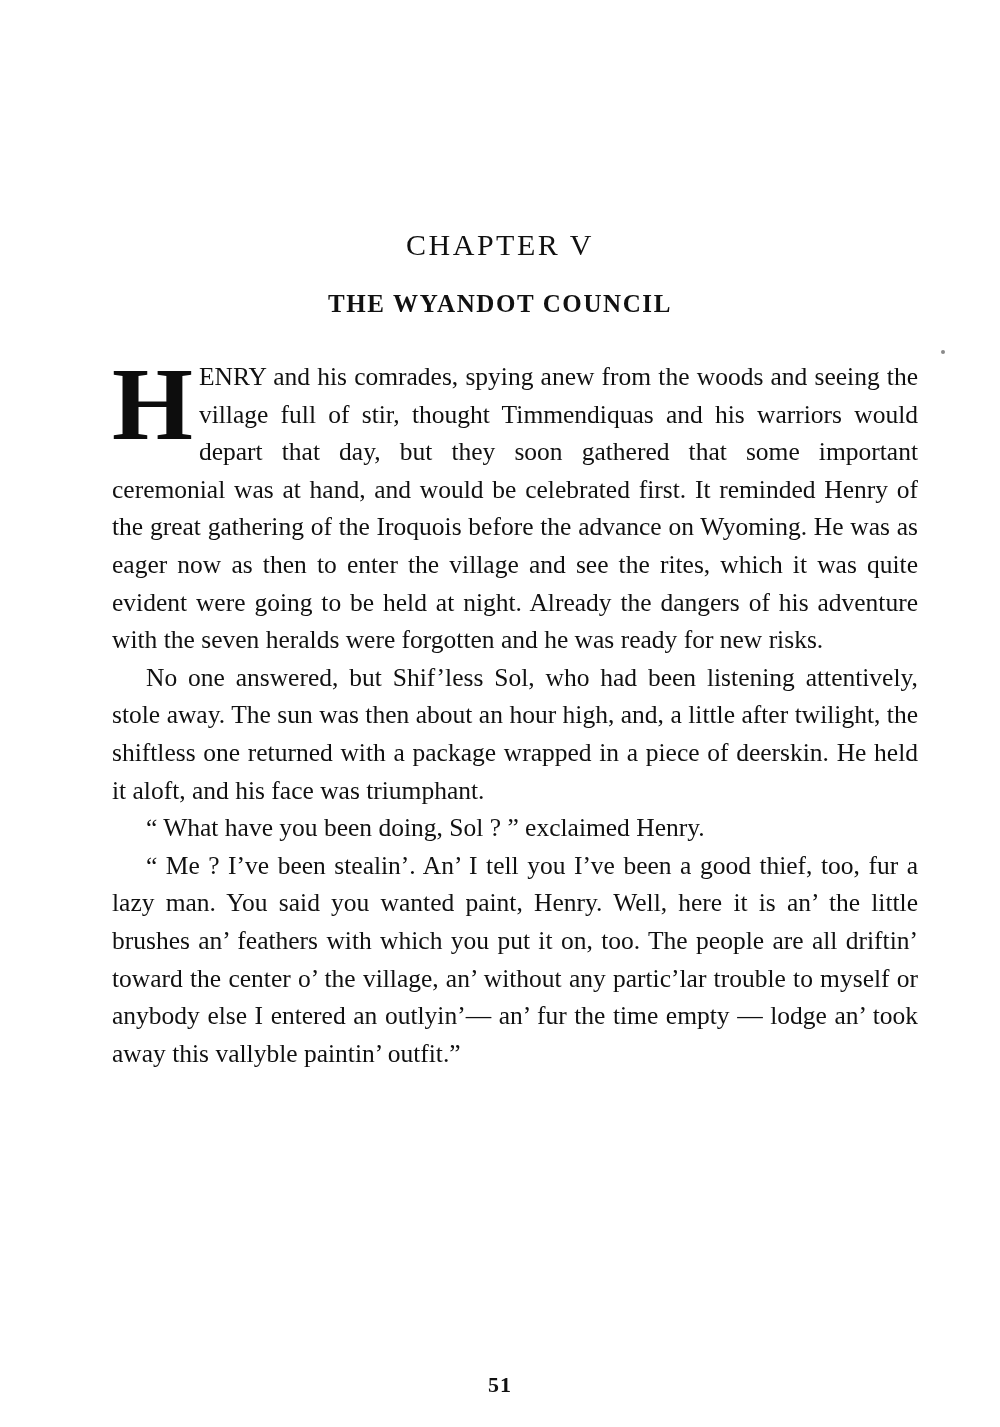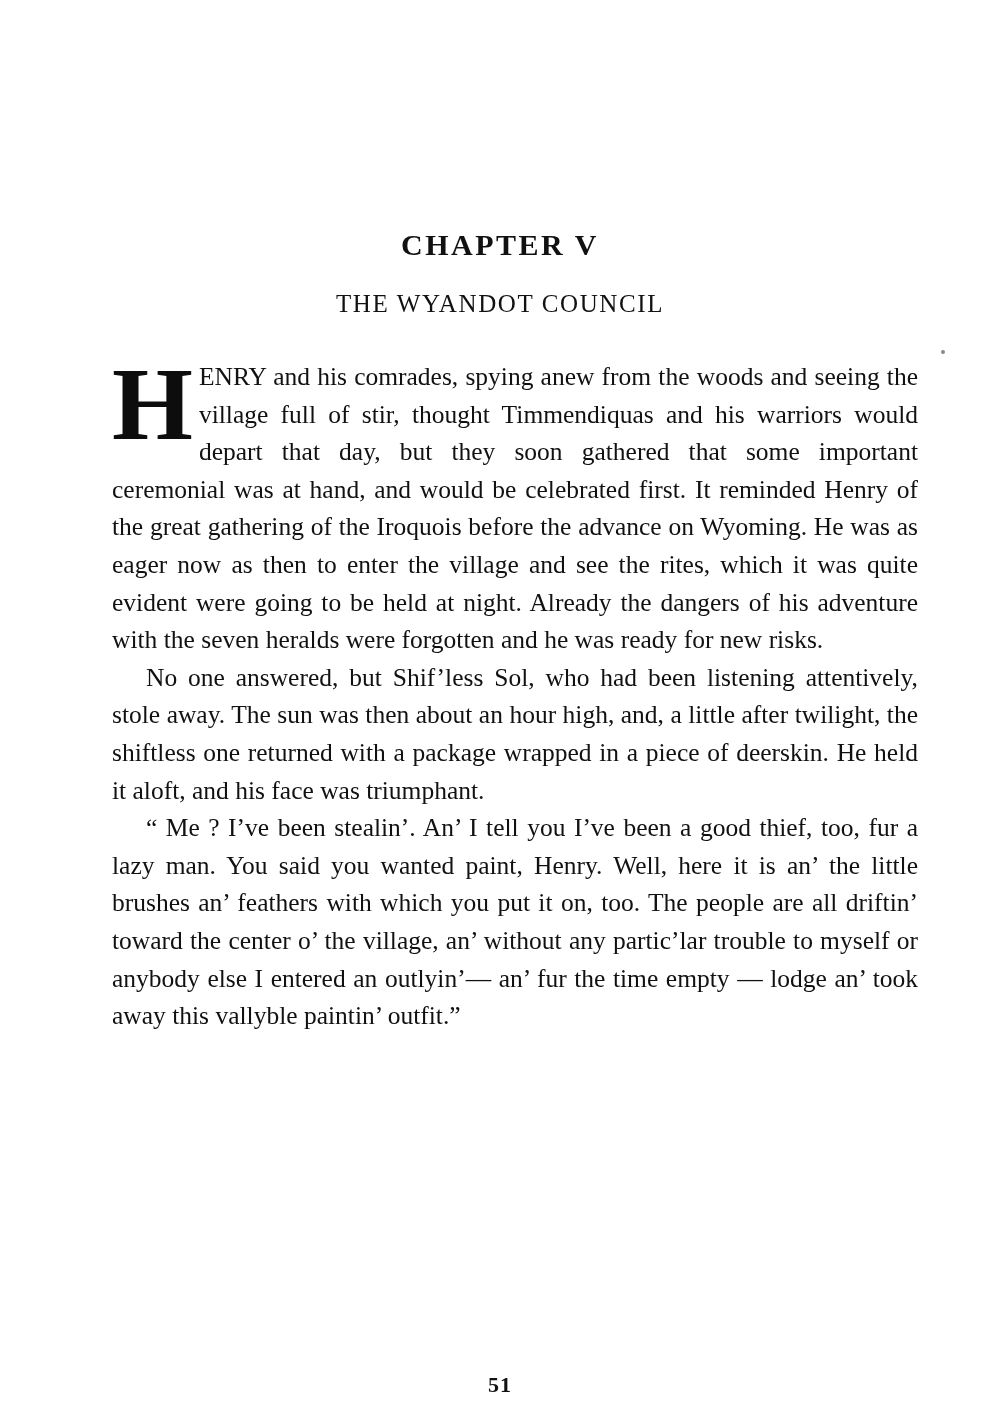--- a/index.html
+++ b/index.html
@@ -23,32 +23,32 @@
     padding: 0;
   }
   .chapter-number {
     position: absolute;
     top: 228px;
     left: 0;
     width: 1000px;
     text-align: center;
     font-size: 30px;
     letter-spacing: 2.5px;
-    font-weight: 700;
+    font-weight: 400;
     color: #111;
   }
   .chapter-title {
     position: absolute;
     top: 290px;
     left: 0;
     width: 1000px;
     text-align: center;
     font-size: 25px;
     letter-spacing: 1.6px;
-    font-weight: 400;
+    font-weight: 700;
     color: #111;
   }
   .body-text {
     position: absolute;
     top: 358px;
     left: 112px;
     width: 806px;
     font-size: 25.5px;
     line-height: 37.6px;
     text-align: justify;
@@ -100,18 +100,19 @@
 
   <div class="chapter-number">CHAPTER V</div>
 
   <div class="chapter-title">THE WYANDOT COUNCIL</div>
 
   <div class="speck"></div>
 
   <div class="body-text">
     <p class="first"><span class="dropcap">H</span><span>ENRY and his comrades, spying anew from the woods and seeing the village full of stir, thought Timmendiquas and his warriors would depart that day, but they soon gathered that some important ceremonial was at hand, and would be celebrated first.  It reminded Henry of the great gathering of the Iroquois before the advance on Wyoming.  He was as eager now as then to enter the village and see the rites, which it was quite evident were going to be held at night.  Already the dangers of his adventure with the seven heralds were forgotten and he was ready for new risks.</span></p>
     <p>No one answered, but Shif’less Sol, who had been listening attentively, stole away.  The sun was then about an hour high, and, a little after twilight, the shiftless one returned with a package wrapped in a piece of deerskin.  He held it aloft, and his face was triumphant.</p>
+    <p>“ What have you been doing, Sol ? ” exclaimed Henry.</p>
     <p>“ Me ?  I’ve been stealin’.  An’ I tell you I’ve been a good thief, too, fur a lazy man.  You said you wanted paint, Henry.  Well, here it is an’ the little brushes an’ feathers with which you put it on, too.  The people are all driftin’ toward the center o’ the village, an’ without any partic’lar trouble to myself or anybody else I entered an outlyin’— an’ fur the time empty — lodge an’ took away this vallyble paintin’ outfit.”</p>
   </div>
 
   <div class="page-number">51</div>
 
 </div>
 
 </body></html>

